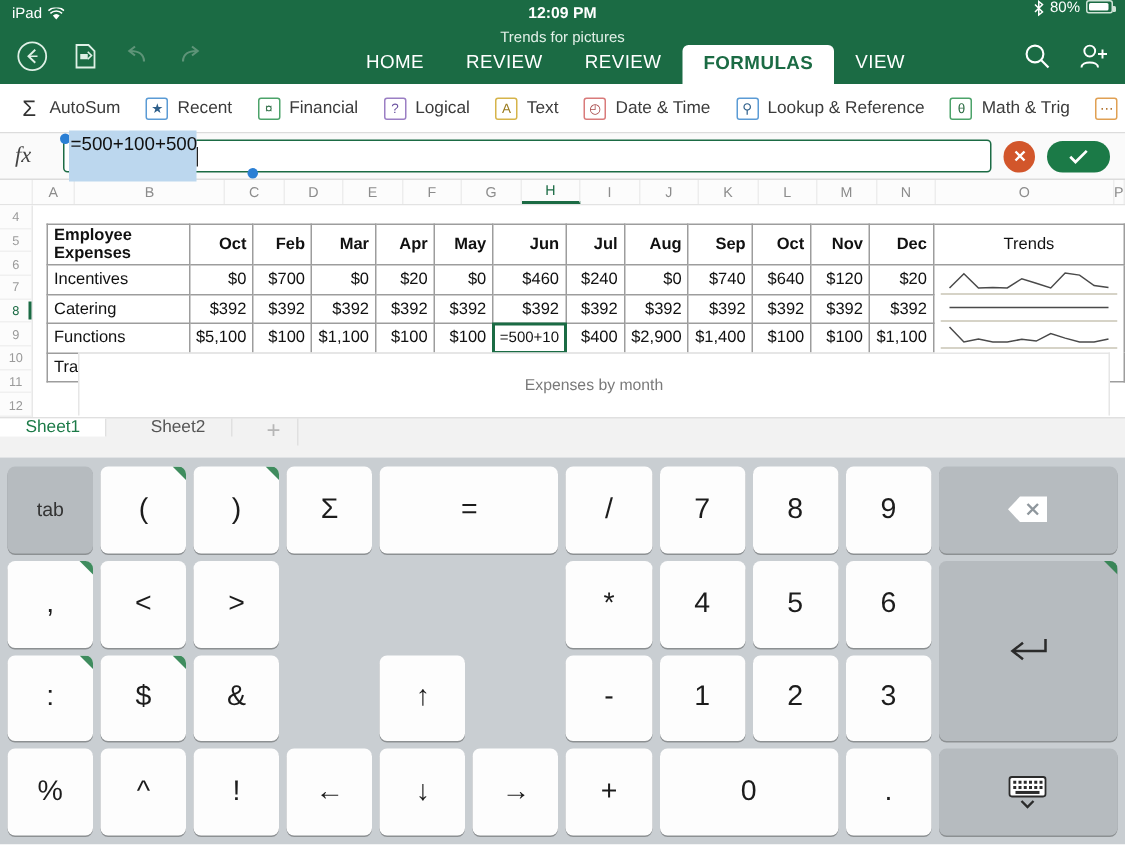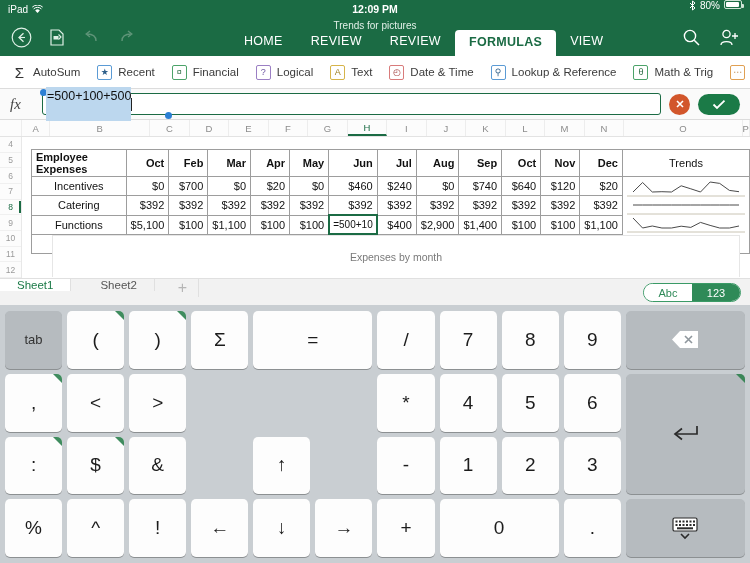--- a/index.html
+++ b/index.html
@@ -104,21 +104,21 @@
   .rh.active::after { content:""; position:absolute; right:0; top:1px; bottom:1px;
     width:2px; background:#1b6b44; }
   .sheet-area { flex: 1; position: relative; }
 
   table.xl { border-collapse: collapse; position: absolute;
     left: 9px; top: 12px; font-size: 11px; color: #111; }
   table.xl td, table.xl th { border: 1px solid #9d9d9d; padding: 1px 4px;
     height: 18px; font-weight: normal; background: #ffffff; }
   table.xl th.lbl { text-align: left; font-weight: bold; width: 100px; }
   table.xl th.mon { text-align: right; font-weight: bold; width: 40px; }
-  table.xl td.lbl { text-align: center; }
+  table.xl td.lbl { text-align: left; }
   table.xl td.num { text-align: right; }
   td.active-cell { outline: 2px solid #1b6b44; outline-offset: -1px;
     position: relative; font-size: 10px; color: #111; text-align: left; }
   th.trend-head { background: #e8e3d4; text-align: center; font-weight: bold;
     width: 118px; border: 1px solid #6f6f6f; }
   td.trend-cell { background: #ece8dc; padding: 0; border-left: 1px solid #6f6f6f;
     border-right: 1px solid #6f6f6f; }
 
   .chart-caption { position: absolute; left: 30px; right: 10px; top: 98px;
     height: 42px; background: #ffffff; border: 1px solid #e6e6e6;
@@ -427,24 +427,20 @@
         </table>
 
       <div class="chart-caption">Expenses by month</div>
     </div>
   </div>
 
   <div class="sheetbar">
     <div class="sheet-tab active">Sheet1</div>
     <div class="sheet-tab">Sheet2</div>
     <div class="add-sheet">+</div>
-    <div class="mode-toggle">
-      <div class="mode-opt off">Abc</div>
-      <div class="mode-opt on">123</div>
-    </div>
   </div>
 
   <div class="keyboard">
 
     <div class="key fn small" style="grid-column:1/2;grid-row:1">
         <span>tab</span>
       </div>
     <div class="key" style="grid-column:2/3;grid-row:1">
         <i class="corner"></i>
         <span>(</span>

